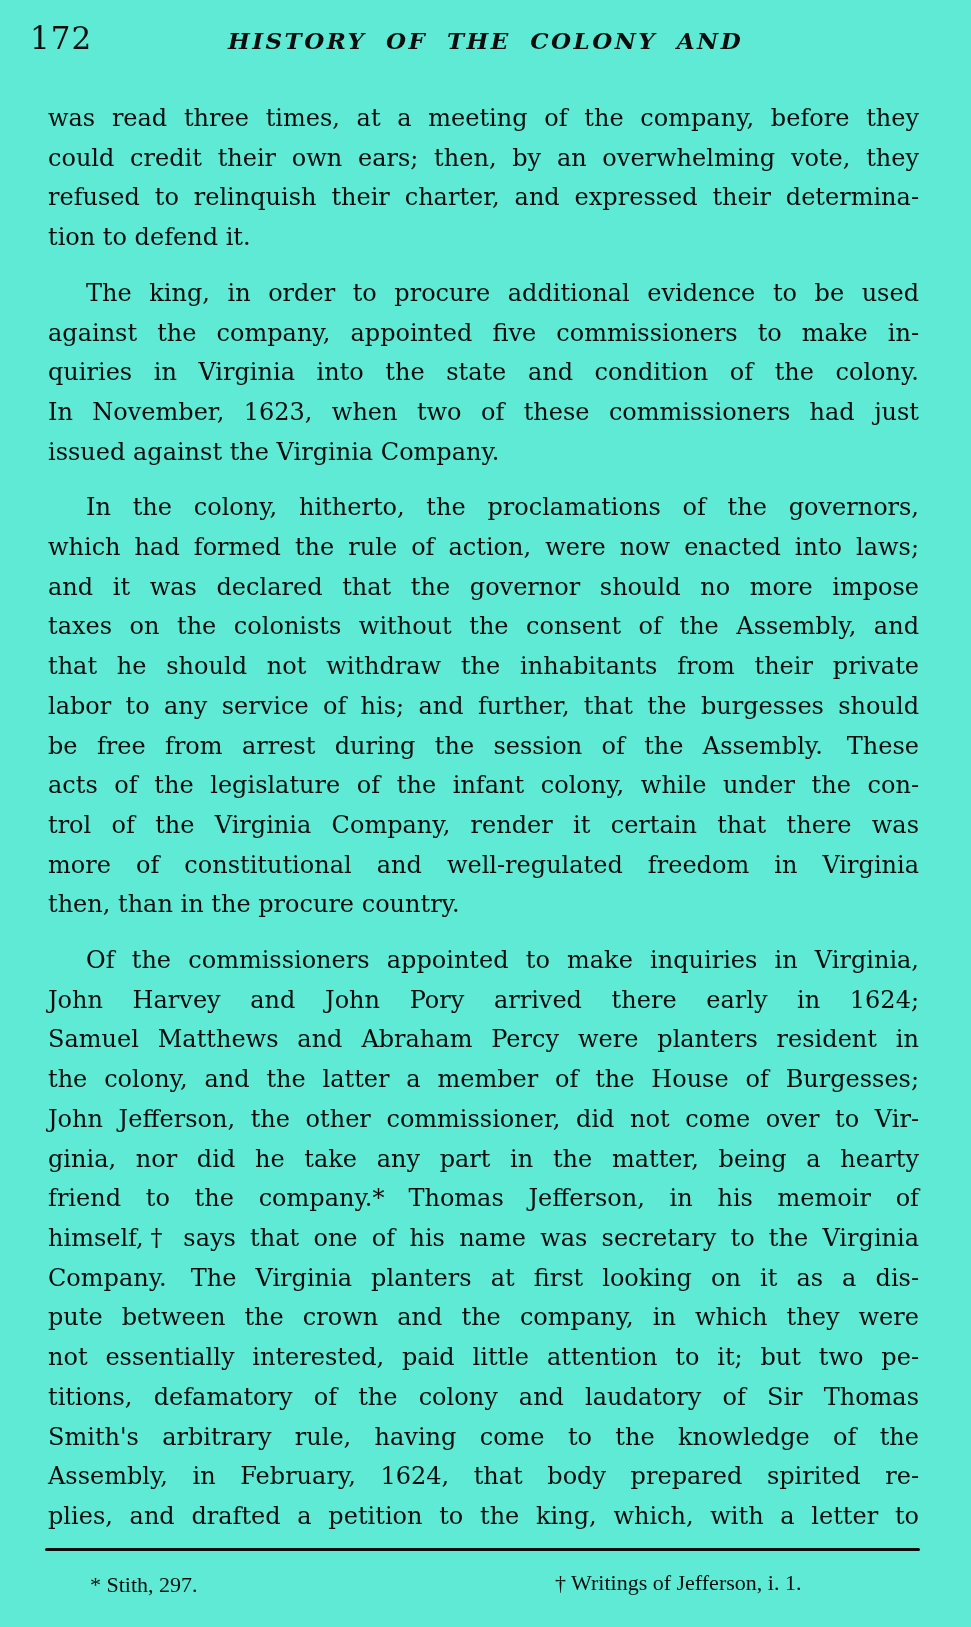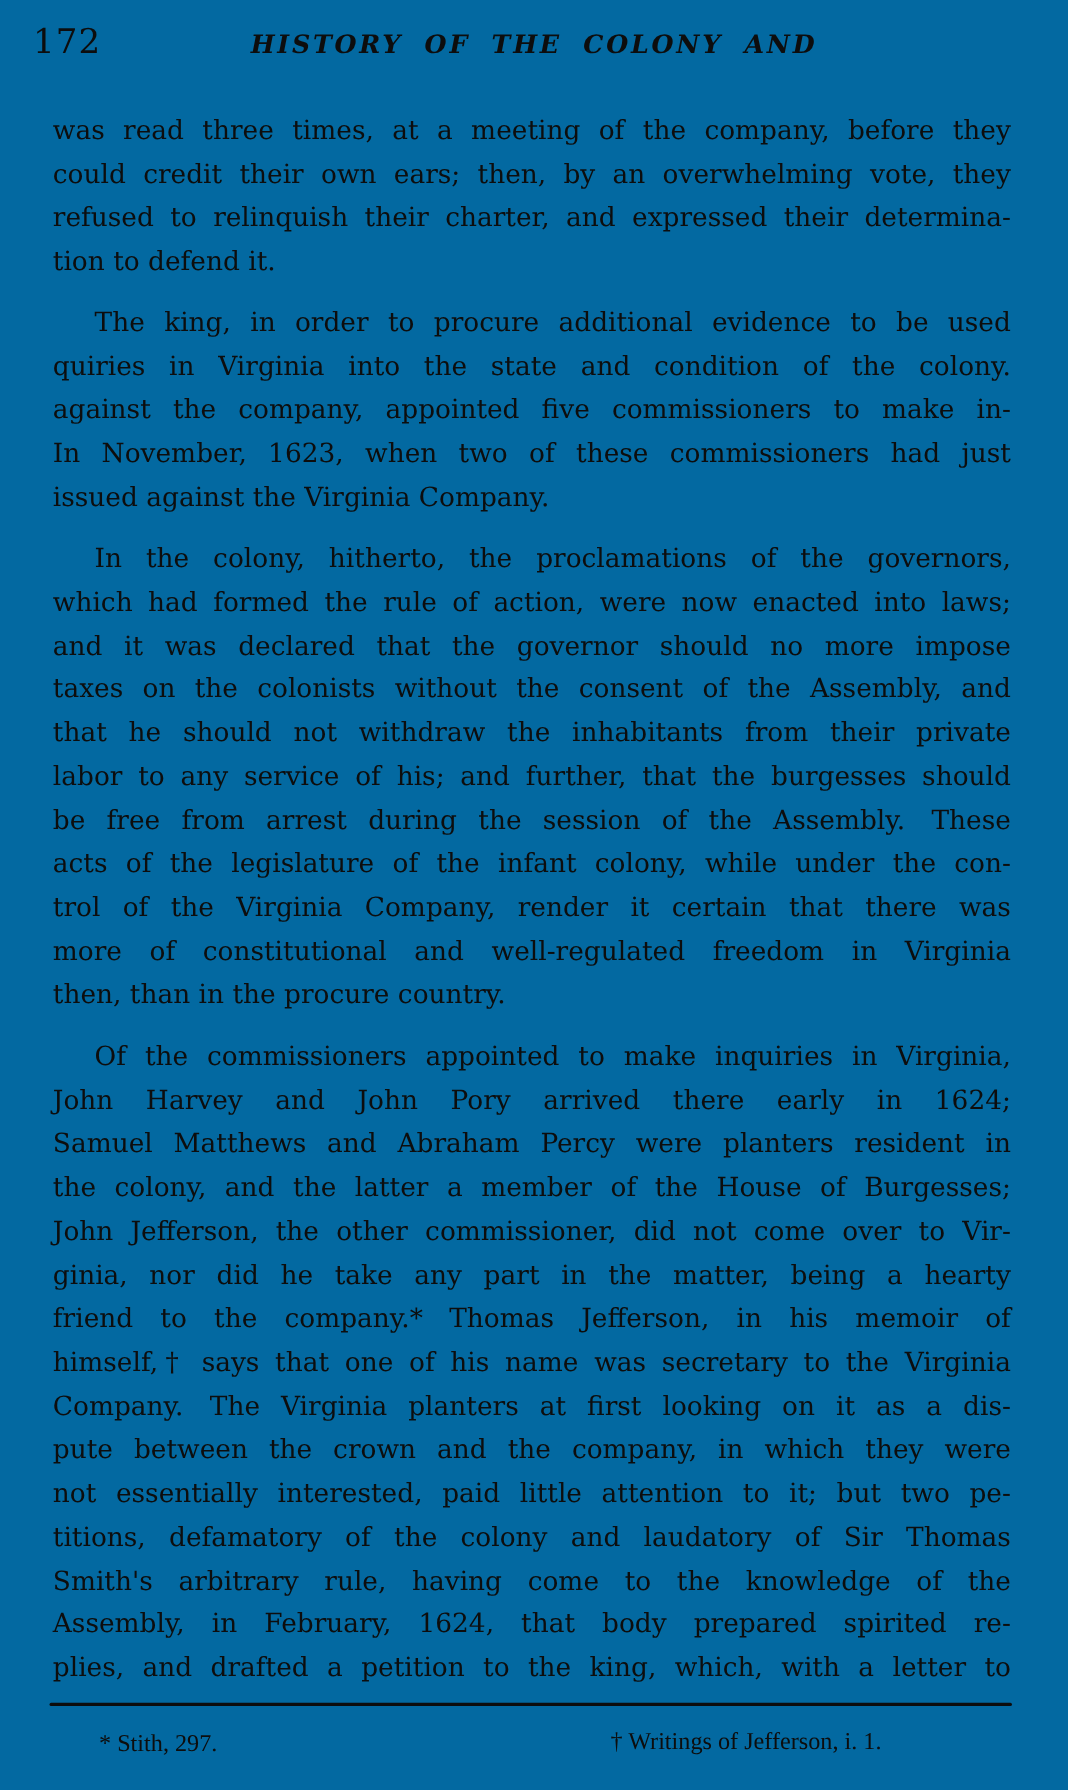--- a/index.html
+++ b/index.html
@@ -4,21 +4,21 @@
 <style>
   html, body {
     margin: 0;
     padding: 0;
     background: #ffffff;
   }
   #book-page {
     position: relative;
     width: 971px;
     height: 1627px;
-    background: #0369a1;
+    background: #5eead4;
     color: #0d0d0d;
     font-family: "DejaVu Serif", "Liberation Serif", serif;
     overflow: hidden;
   }
   #page-number {
     position: absolute;
     top: 20px;
     left: 30px;
     font-size: 31px;
     font-weight: 500;
@@ -85,22 +85,22 @@
 
   <div id="page-body-text">
       <div class="para">
         <div class="line">was read three times, at a meeting of the company, before they</div>
         <div class="line">could credit their own ears; then, by an overwhelming vote, they</div>
         <div class="line">refused to relinquish their charter, and expressed their determina-</div>
         <div class="line no-justify-last">tion to defend it.</div>
       </div>
       <div class="para indent">
         <div class="line">The king, in order to procure additional evidence to be used</div>
+        <div class="line">against the company, appointed five commissioners to make in-</div>
         <div class="line">quiries in Virginia into the state and condition of the colony.</div>
-        <div class="line">against the company, appointed five commissioners to make in-</div>
         <div class="line">In November, 1623, when two of these commissioners had just</div>
         <div class="line no-justify-last">issued against the Virginia Company.</div>
       </div>
       <div class="para indent">
         <div class="line">In the colony, hitherto, the proclamations of the governors,</div>
         <div class="line">which had formed the rule of action, were now enacted into laws;</div>
         <div class="line">and it was declared that the governor should no more impose</div>
         <div class="line">taxes on the colonists without the consent of the Assembly, and</div>
         <div class="line">that he should not withdraw the inhabitants from their private</div>
         <div class="line">labor to any service of his; and further, that the burgesses should</div>

